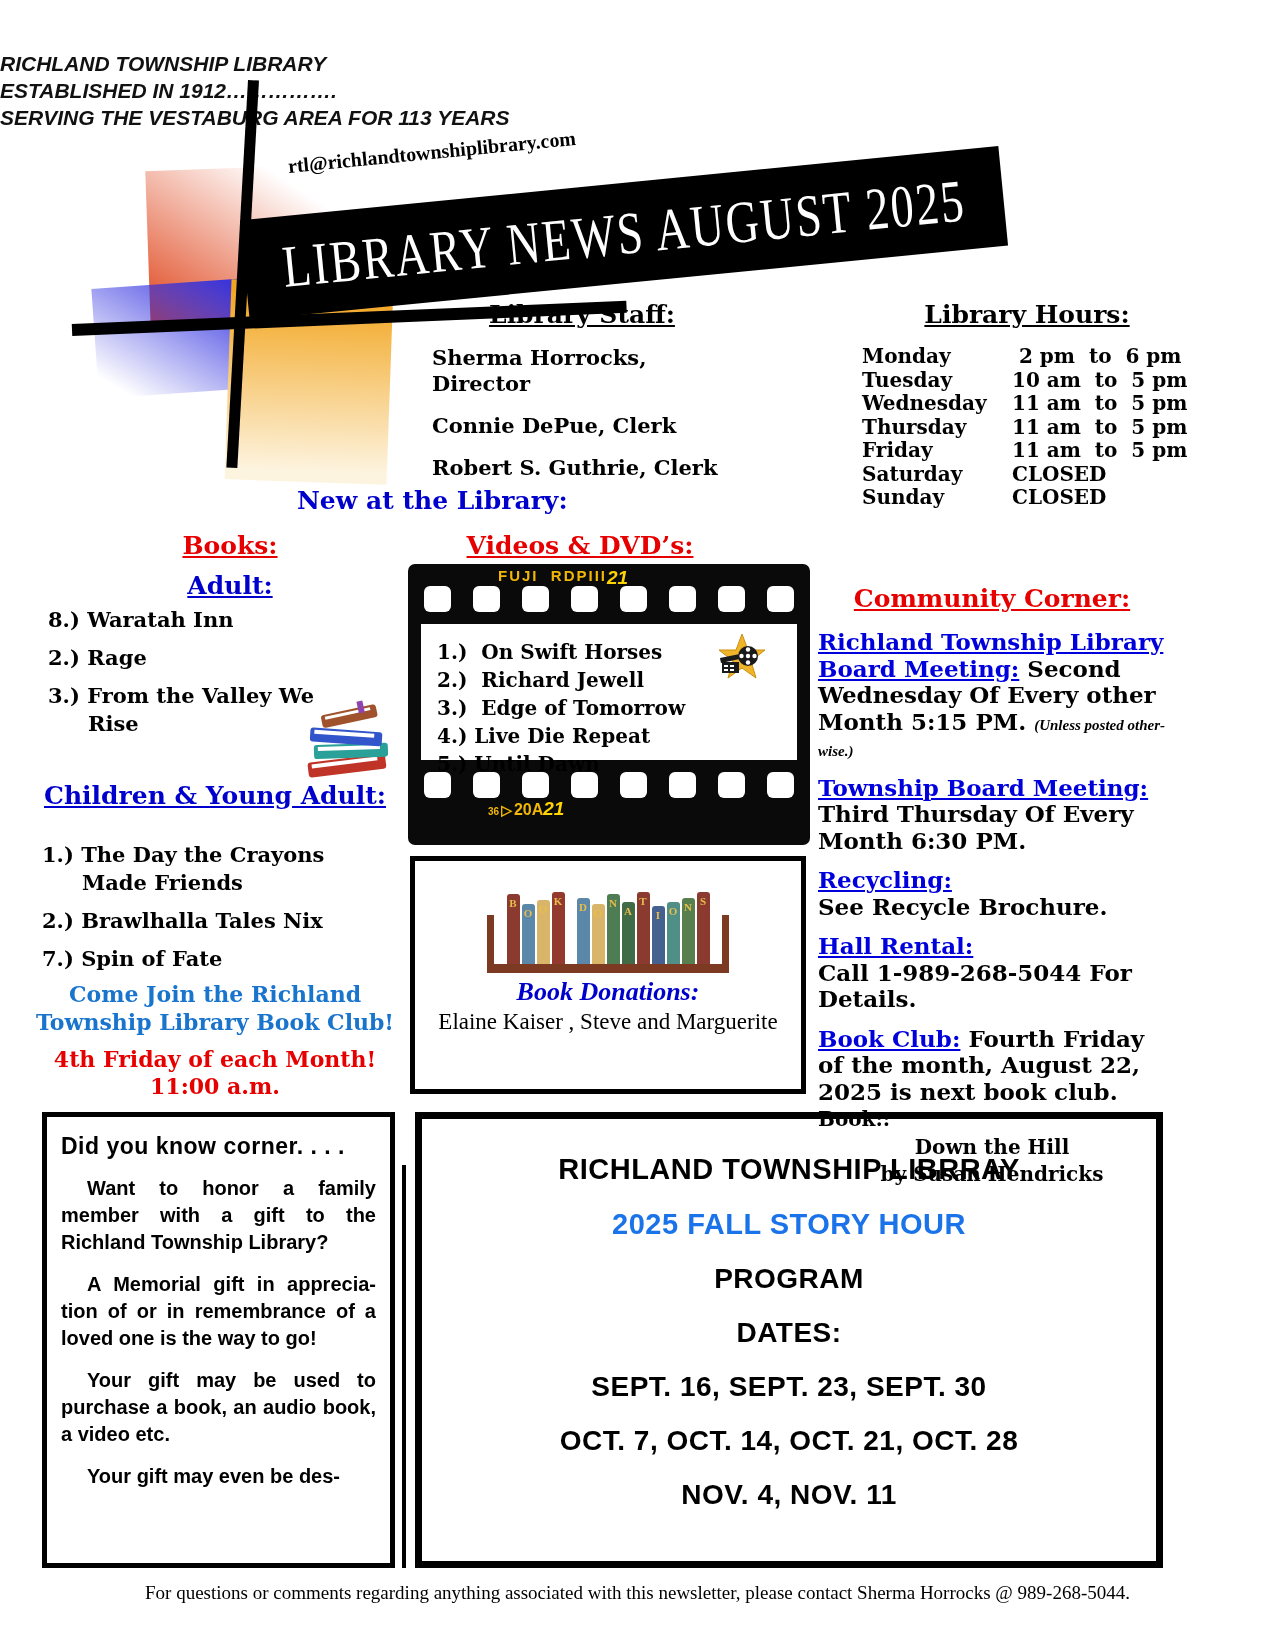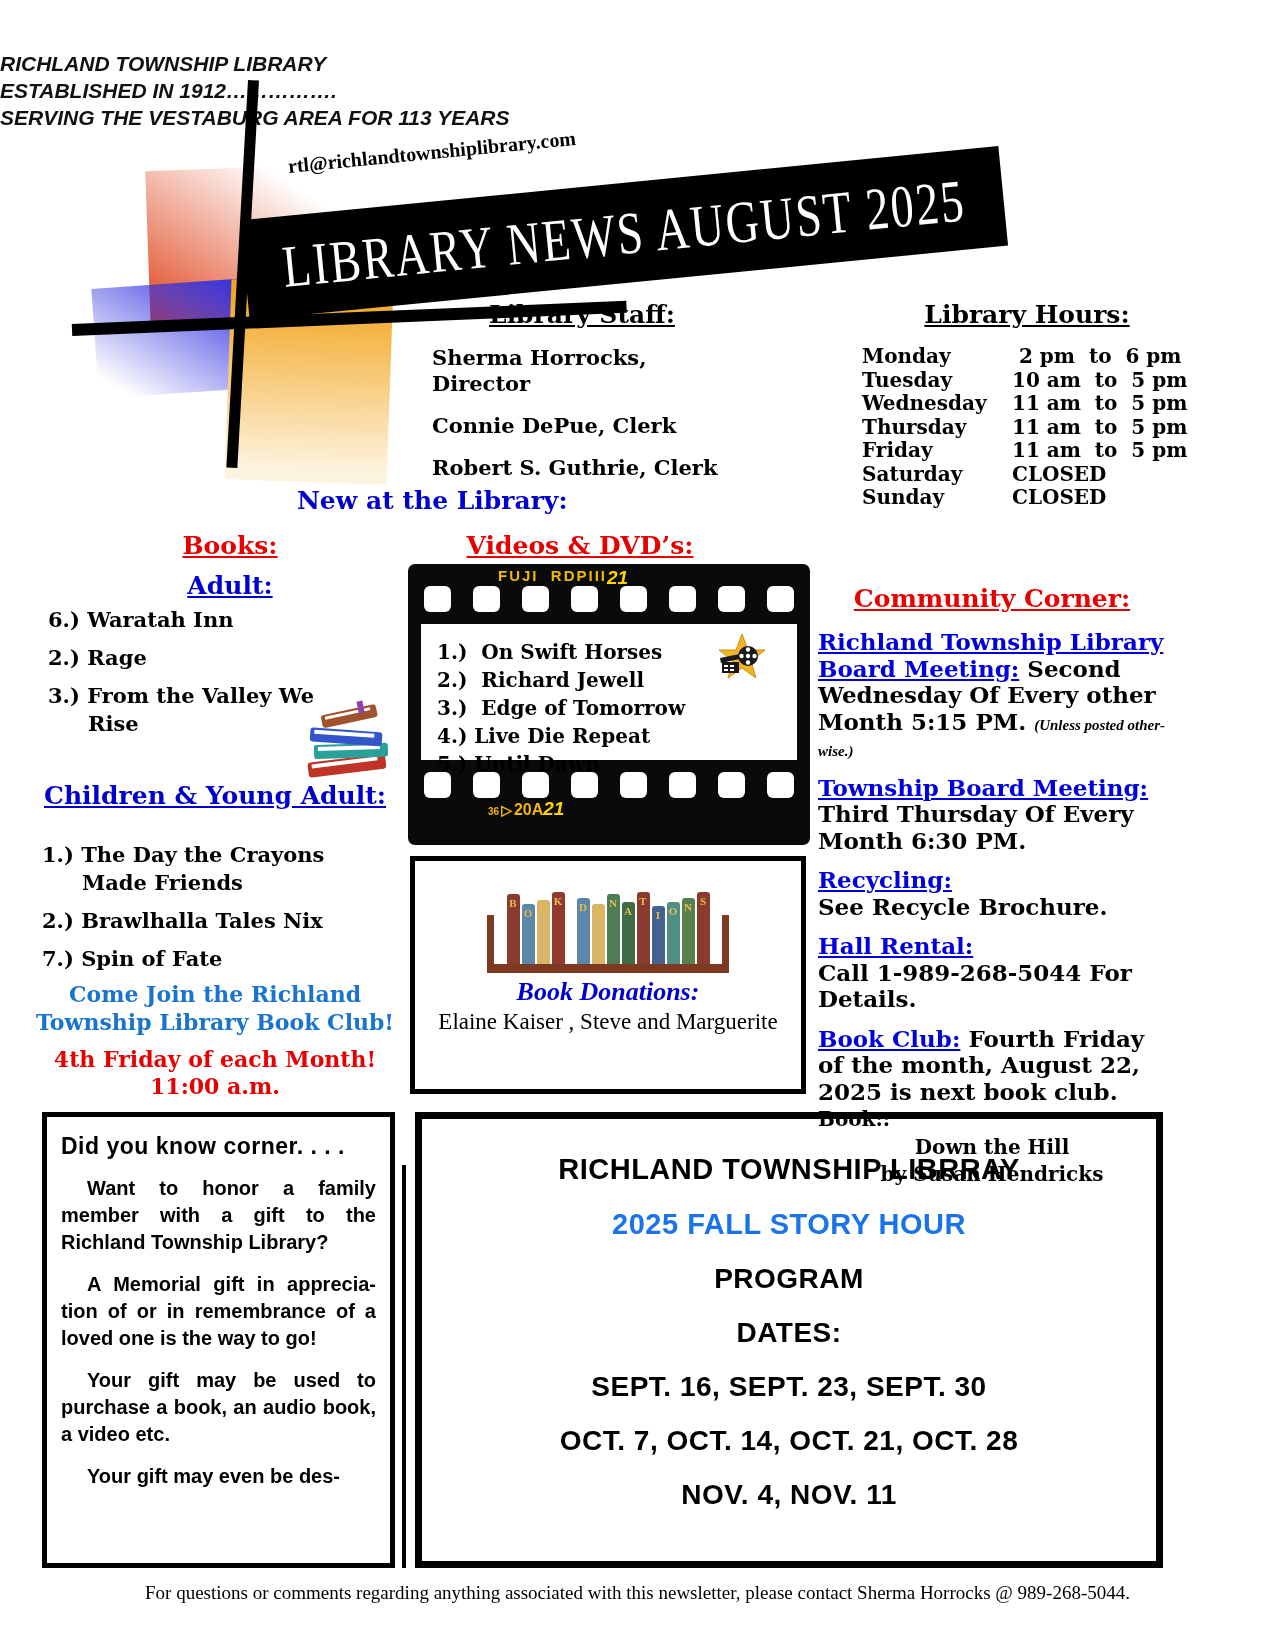--- a/index.html
+++ b/index.html
@@ -194,21 +194,21 @@
 
   <div id="new-at" class="abs">New at the Library:</div>
   <div id="books-h" class="abs heading red">Books:</div>
   <div id="adult-h" class="abs heading blue">Adult:</div>
   <div id="videos-h" class="abs heading red">Videos &amp; DVD’s:</div>
   <div id="children-h" class="abs heading blue">Children &amp; Young Adult:</div>
   <div id="community-h" class="abs heading red">Community Corner:</div>
 
   <div id="adult-list" class="abs nlist">
 
-  <div class="li">6.) Waratah Inn</div>
+  <div class="li">8.) Waratah Inn</div>
       <div class="li">2.) Rage</div>
       <div class="li">3.) From the Valley We Rise</div>
     </div>
 
   <div class="abs" style="left:300px;top:696px;">
     <svg width="96" height="84" viewBox="0 0 96 84">
       <g transform="rotate(-7 48 70)">
         <rect x="8" y="62" width="78" height="15" rx="3" fill="#c03428"></rect>
         <rect x="12" y="64" width="66" height="4" fill="#fff"></rect>
       </g>

